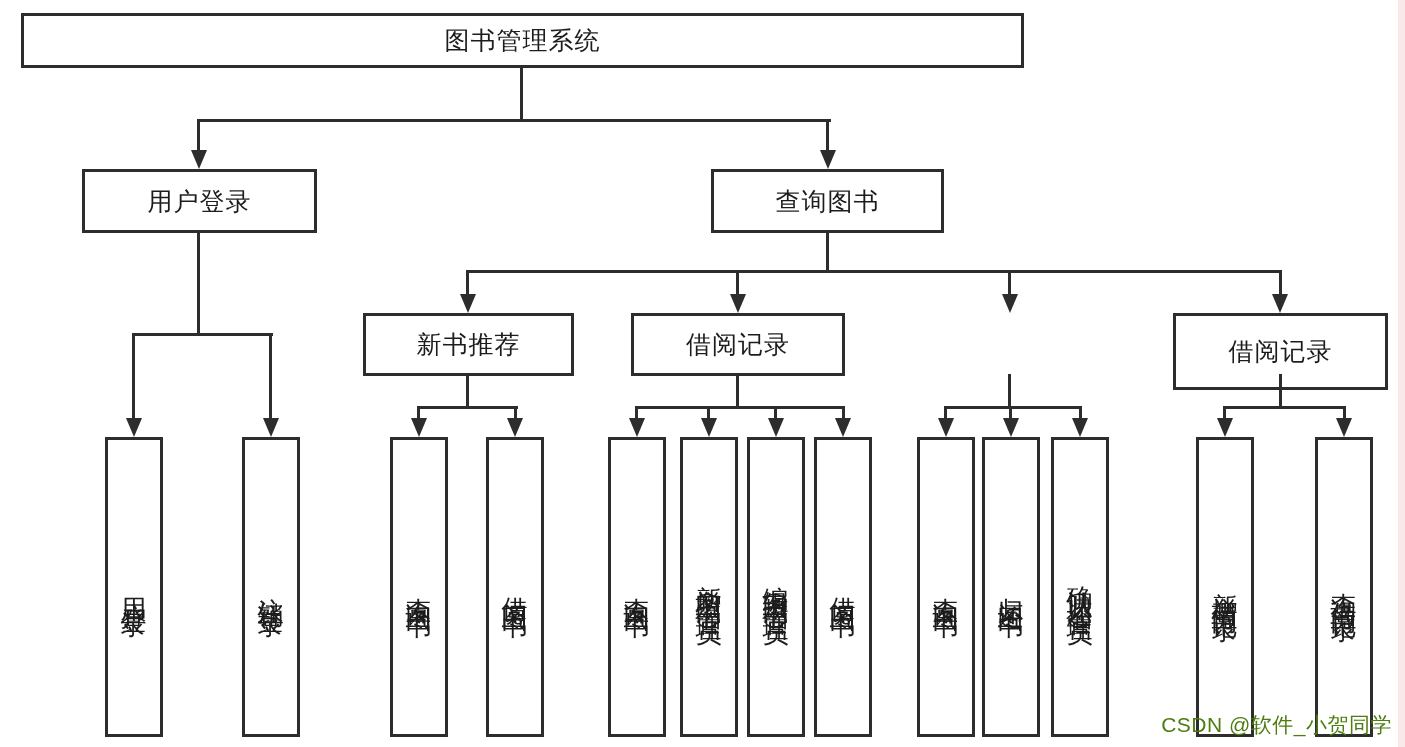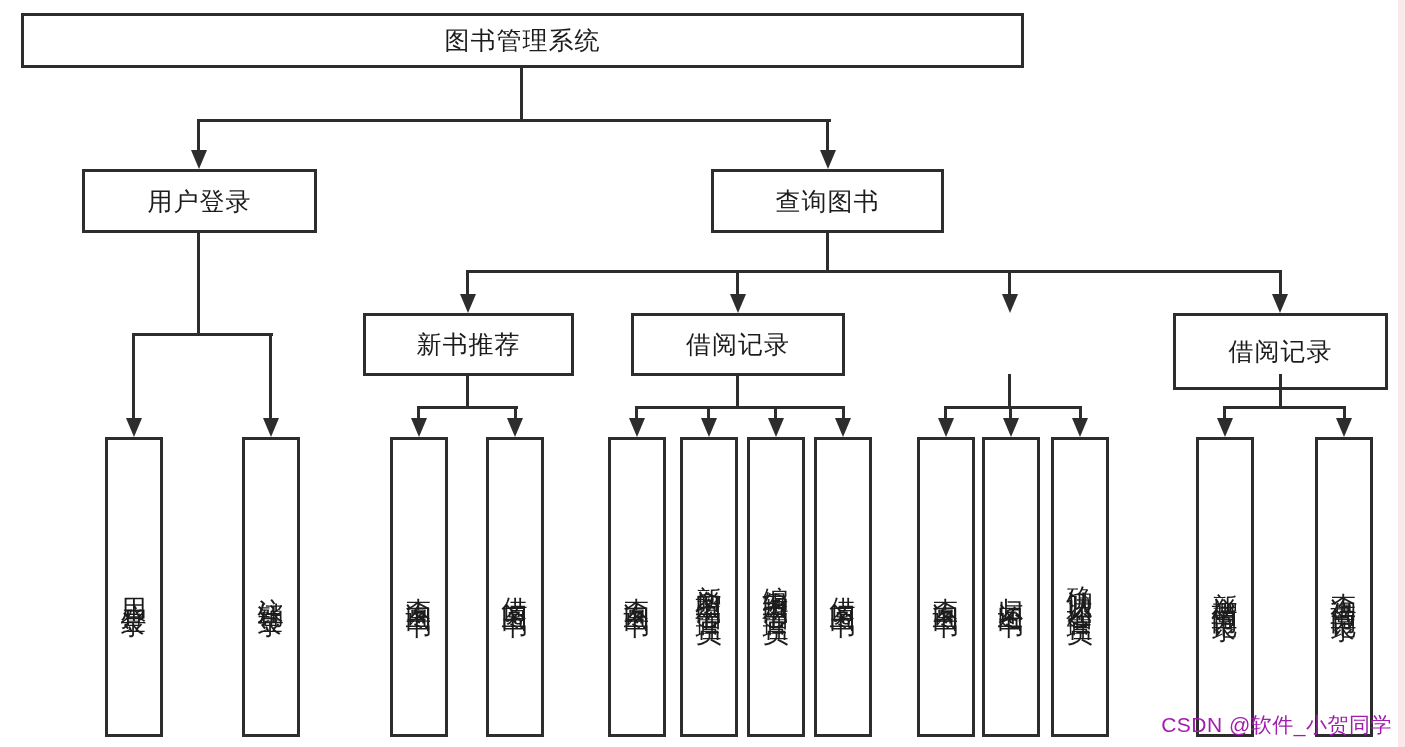--- a/index.html
+++ b/index.html
@@ -58,21 +58,21 @@
     border-left: 8px solid transparent;
     border-right: 8px solid transparent;
     border-top: 19px solid #2d2d2d;
   }
   #watermark {
     position: absolute;
     top: 711px;
     right: 13px;
     font-size: 21px;
     letter-spacing: 0.5px;
-    color: #a21caf;
+    color: #4d7c0f;
     white-space: nowrap;
     z-index: 5;
   }
   #edge-tint {
     position: absolute;
     top: 0;
     left: 1398px;
     width: 7px;
     height: 747px;
     background: #f9e9e9;

